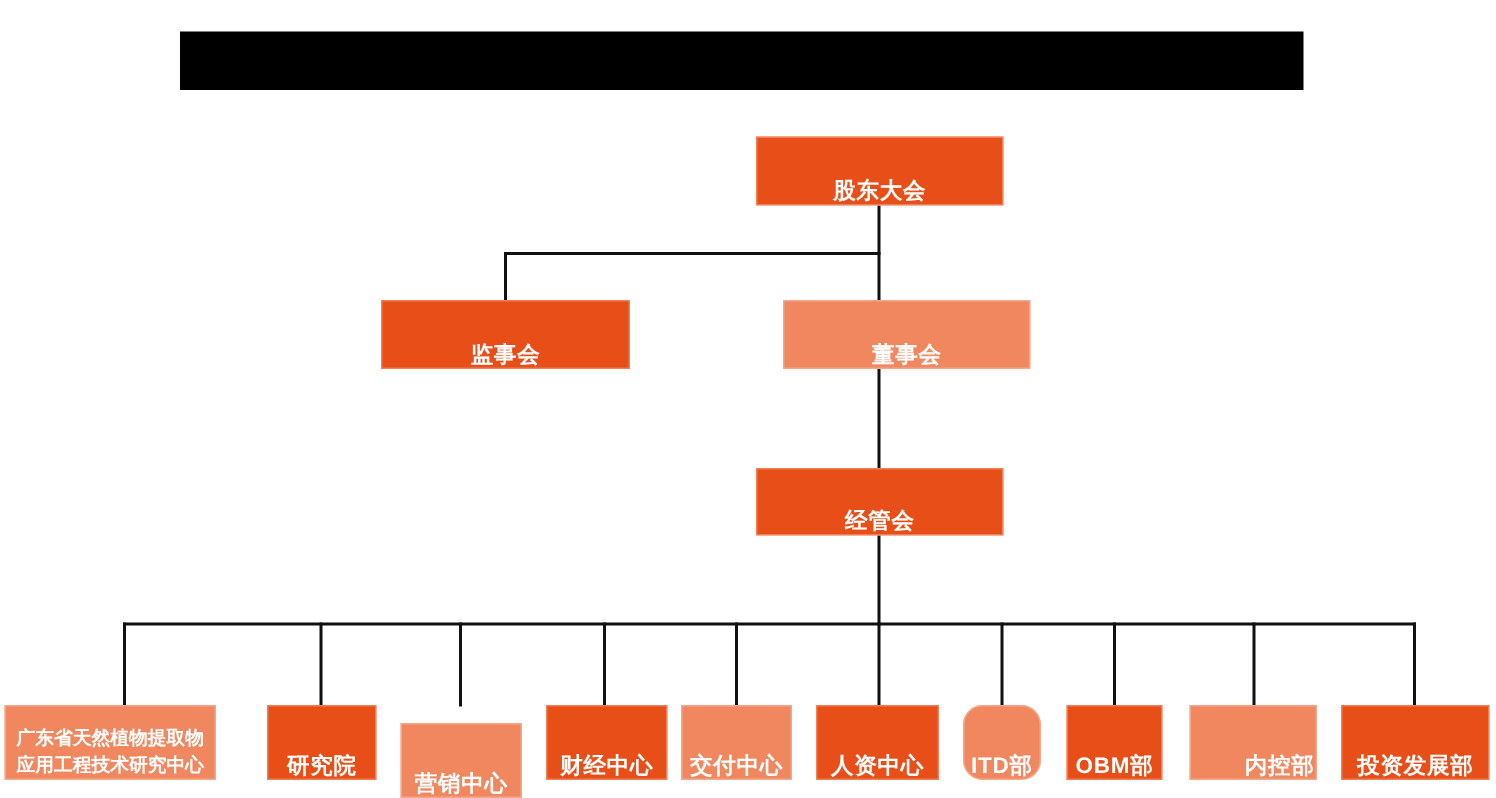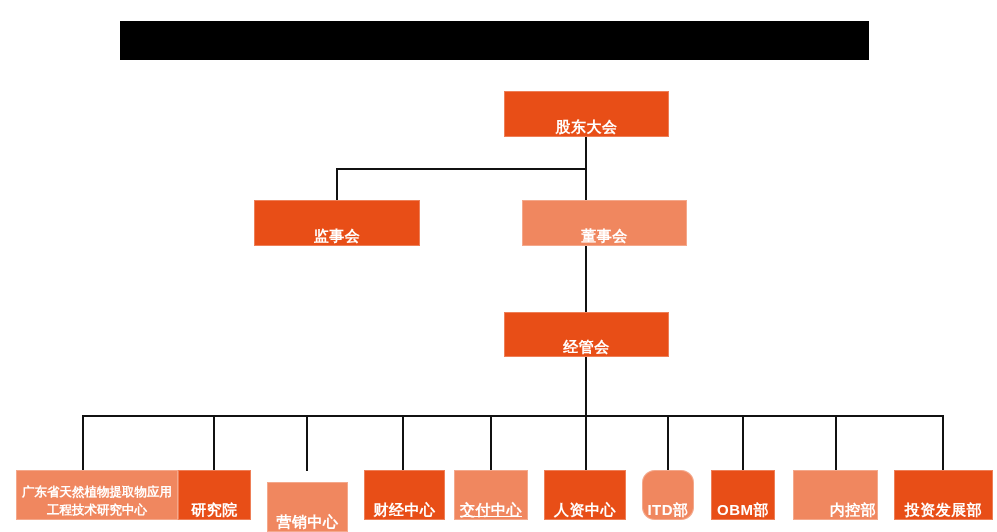--- a/index.html
+++ b/index.html
@@ -83,33 +83,33 @@
     <span>监事会</span>
   </div>
   <div class="node variant-light" style="left:522px; top:200px; width:165px; height:46px;">
     <span>董事会</span>
   </div>
 
   <div class="node variant-dark" style="left:504px; top:312px; width:165px; height:45px;">
     <span>经管会</span>
   </div>
 
-  <div class="node small-text variant-light" style="left:16px; top:470px; width:162px; height:50px;">
+  <div class="node small-text variant-light" style="left:3px; top:470px; width:141px; height:50px;">
     <span>广东省天然植物提取物应用工程技术研究中心</span>
   </div>
   <div class="node variant-dark" style="left:178px; top:470px; width:73px; height:50px;">
     <span>研究院</span>
   </div>
   <div class="node variant-light" style="left:267px; top:482px; width:81px; height:50px;">
     <span>营销中心</span>
   </div>
   <div class="node variant-dark" style="left:344px; top:470px; width:81px; height:50px;margin-left:20px;">
     <span>财经中心</span>
   </div>
-  <div class="node variant-light" style="left:454px; top:470px; width:74px; height:50px;text-decoration:underline;">
+  <div class="node variant-light" style="left:454px; top:470px; width:74px; height:50px;">
     <span>交付中心</span>
   </div>
   <div class="node variant-dark" style="left:544px; top:470px; width:82px; height:50px;">
     <span>人资中心</span>
   </div>
   <div class="node variant-light" style="left:642px; top:470px; width:52px; height:50px;border-radius:13px;">
     <span>ITD部</span>
   </div>
   <div class="node variant-dark" style="left:711px; top:470px; width:64px; height:50px;">
     <span>OBM部</span>

